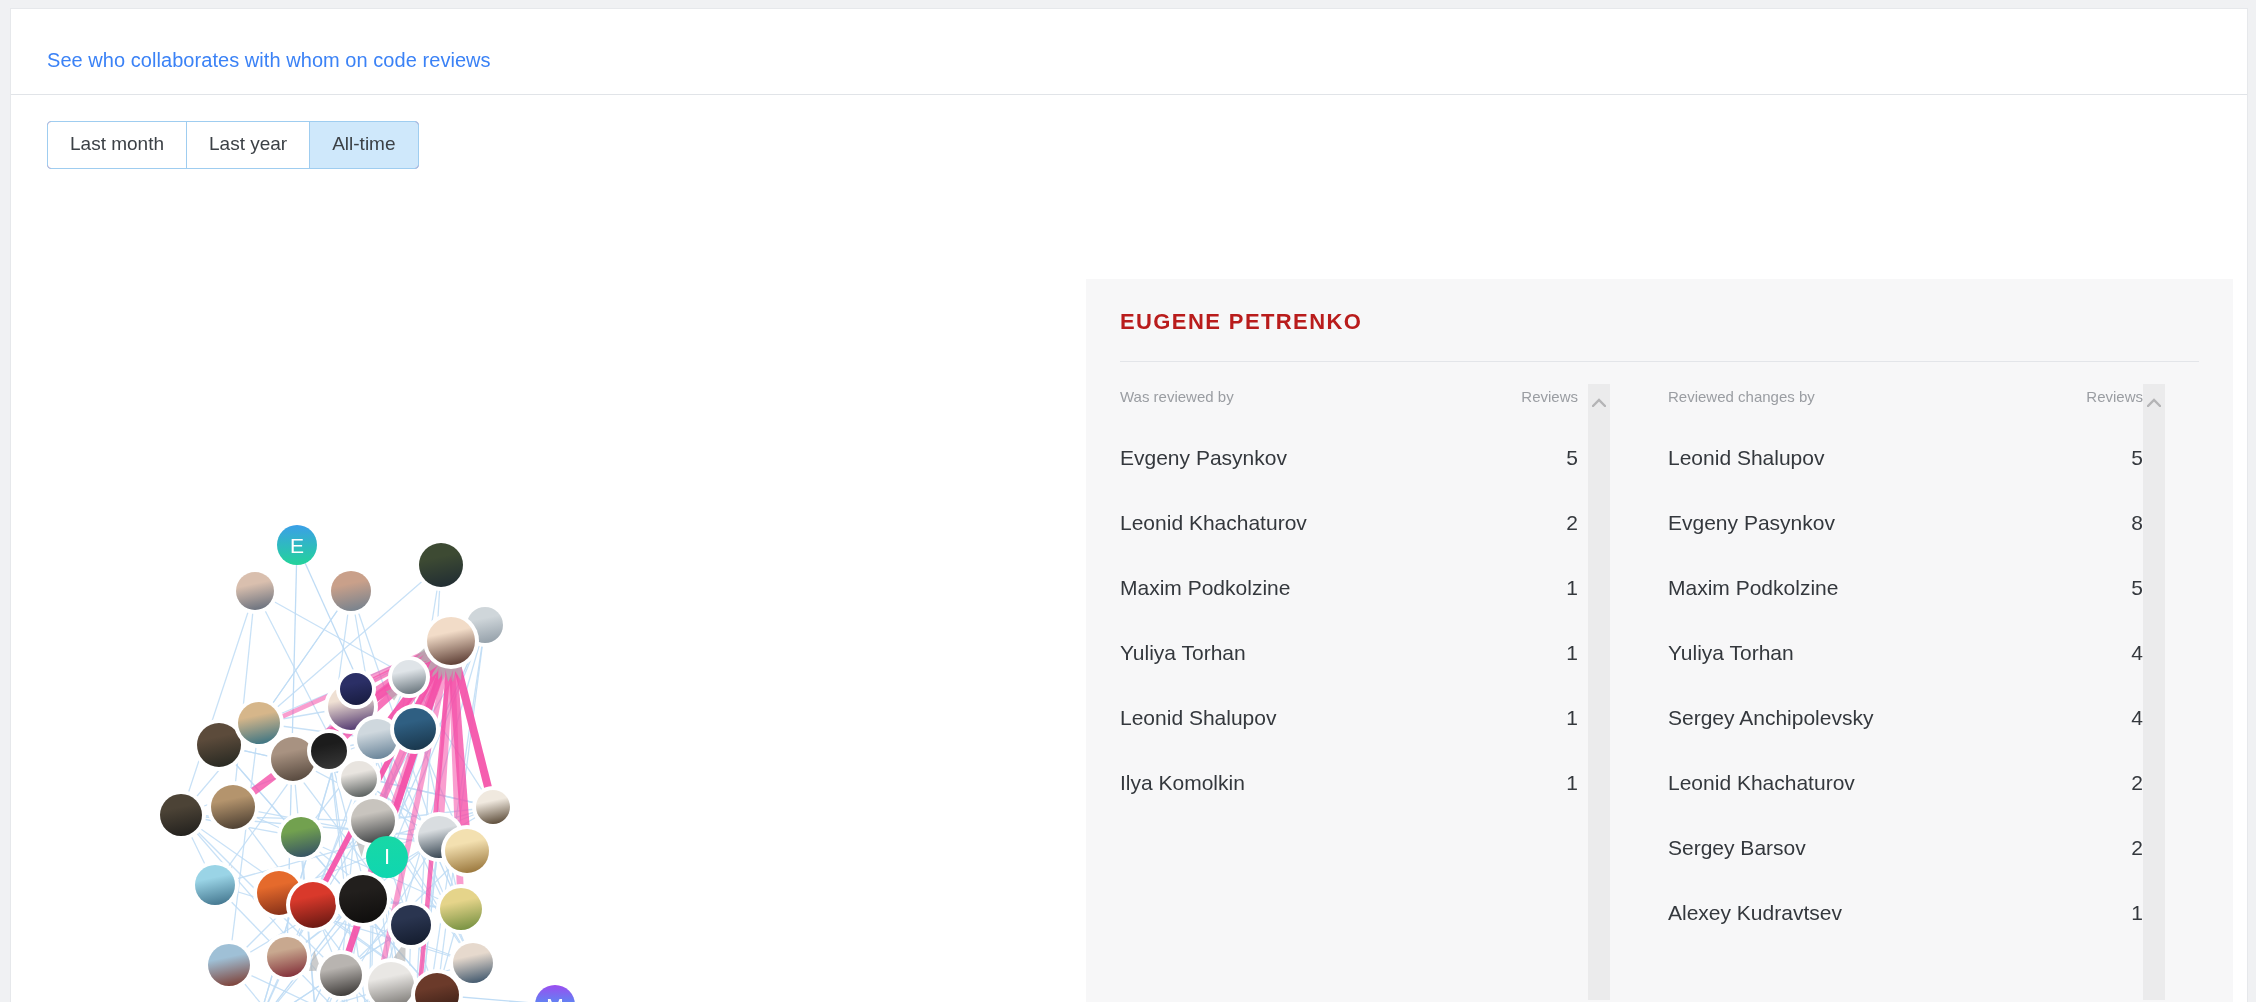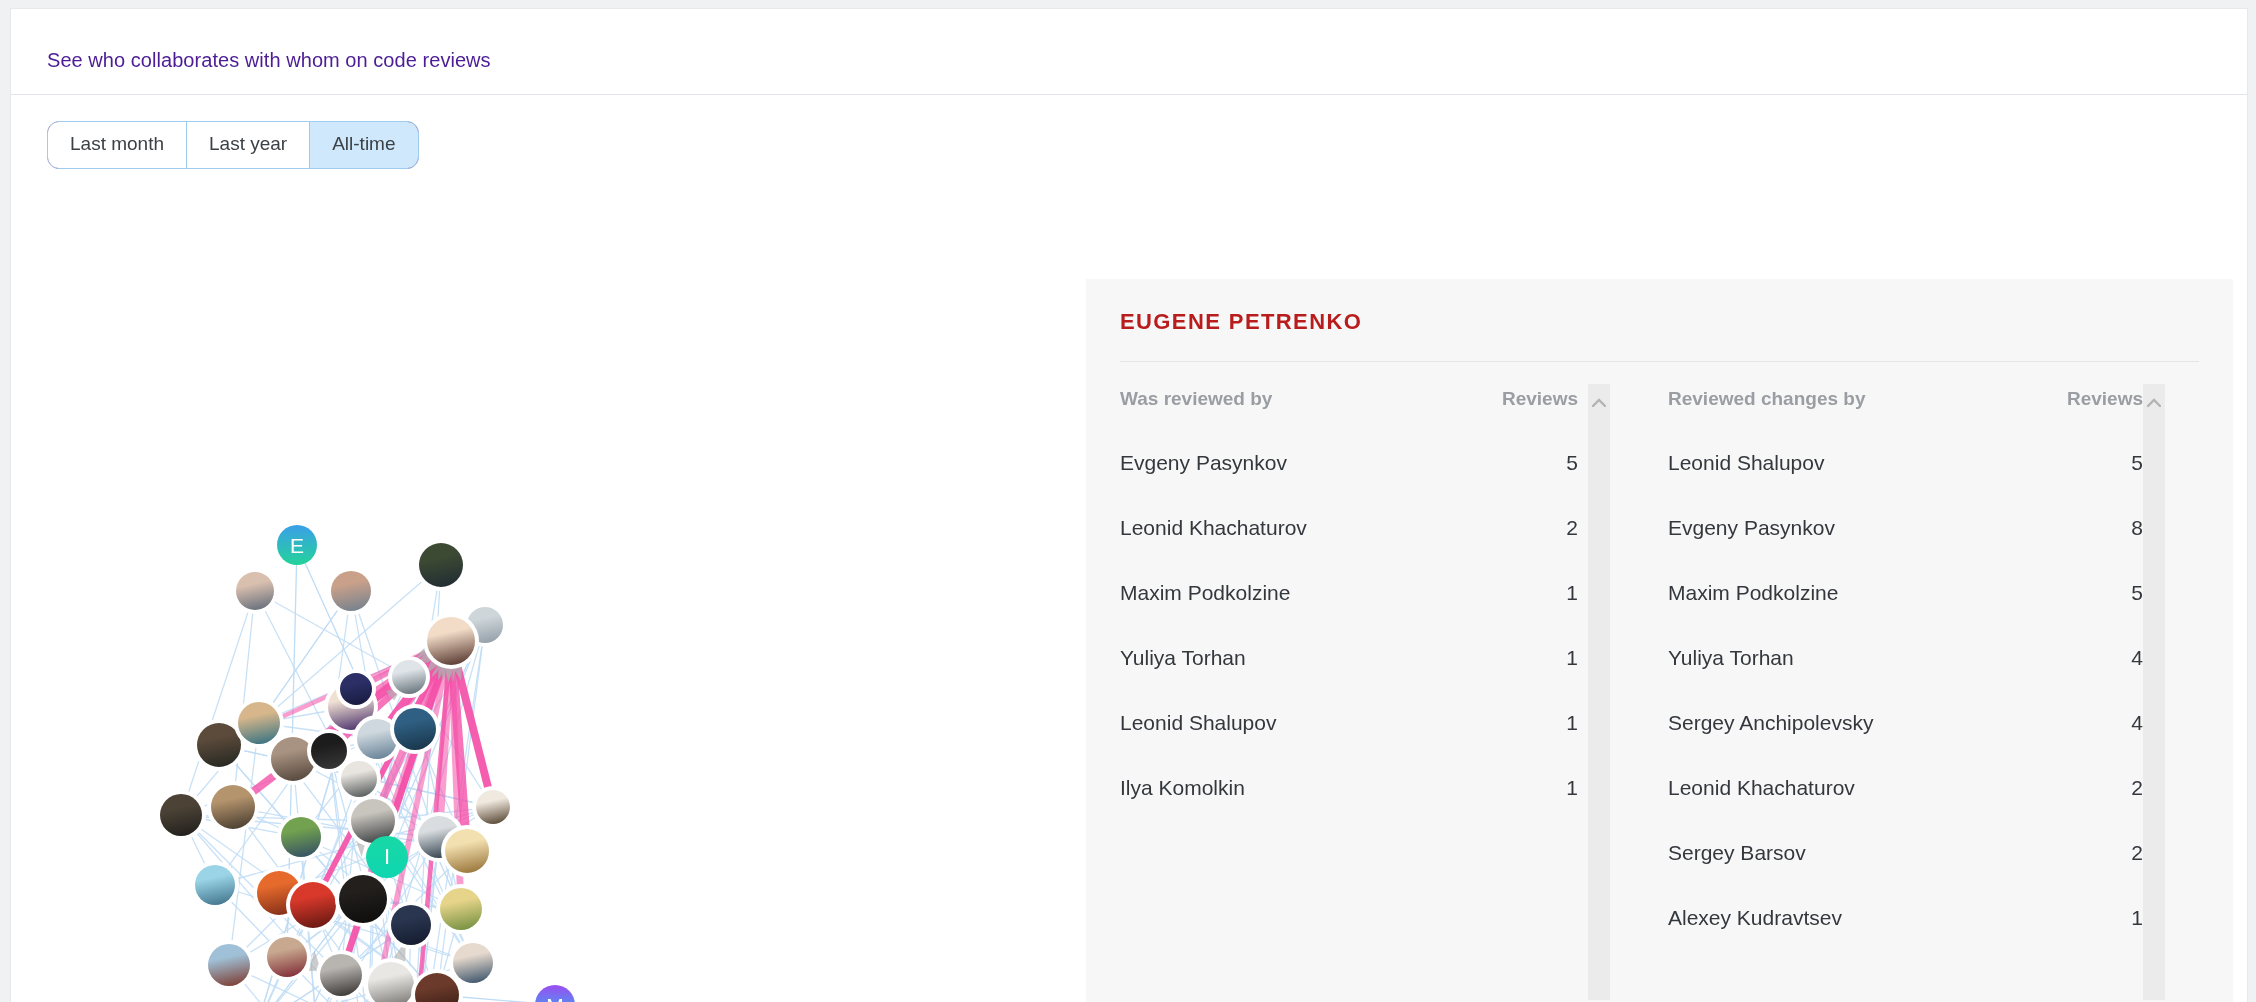--- a/index.html
+++ b/index.html
@@ -17,30 +17,30 @@
     border-bottom: none;
     overflow: hidden;
   }
   
   .page-header { padding: 28px 0 22px 36px; }
   .page-title {
     font-size: 33px; font-weight: 400; color: #31363b;
     letter-spacing: 0.1px; line-height: 1.15;
   }
   .page-subtitle {
-    font-size: 20px; font-weight: 400; color: #4c1d95;
+    font-size: 20px; font-weight: 400; color: #3b82f6;
     margin-top: 12px; letter-spacing: 0.05px;
   }
   .header-rule { height: 1px; background: #e1e4e8; width: 100%; }
   
   .toolbar { padding: 26px 0 0 36px; }
   .segmented {
     display: inline-flex;
     border: 1px solid #9fcdf0;
-    border-radius: 12px;
+    border-radius: 4px;
     overflow: hidden;
     background: #701a75;
     align-items: flex-end;
   }
   .seg-btn {
     font-family: "Liberation Sans", sans-serif;
     font-size: 19px; color: #3c4146;
     background: #ffffff;
     border: none;
     border-left: 1px solid #9fcdf0;
@@ -95,21 +95,21 @@
   }
   .columns { display: flex; position: relative; height: 640px; }
   .col {
     position: relative;
     height: 640px;
   }
   .col.left  { width: 548px; padding-left: 34px; }
   .col.right { width: 565px; padding-left: 34px; }
   .col-head {
     display: flex; justify-content: space-between; align-items: flex-start;
-    font-size: 19px; color: #9a9da2; font-weight: 700;
+    font-size: 15px; color: #9a9da2; font-weight: 400;
     padding-top: 26px; padding-right: 56px;
   }
   .row {
     display: flex; justify-content: space-between; align-items: baseline;
     font-size: 21px; color: #34383d; font-weight: 400;
     padding-top: 41px; padding-right: 56px;
   }
   .row .count { color: #34383d; }
   
   .vscroll {

